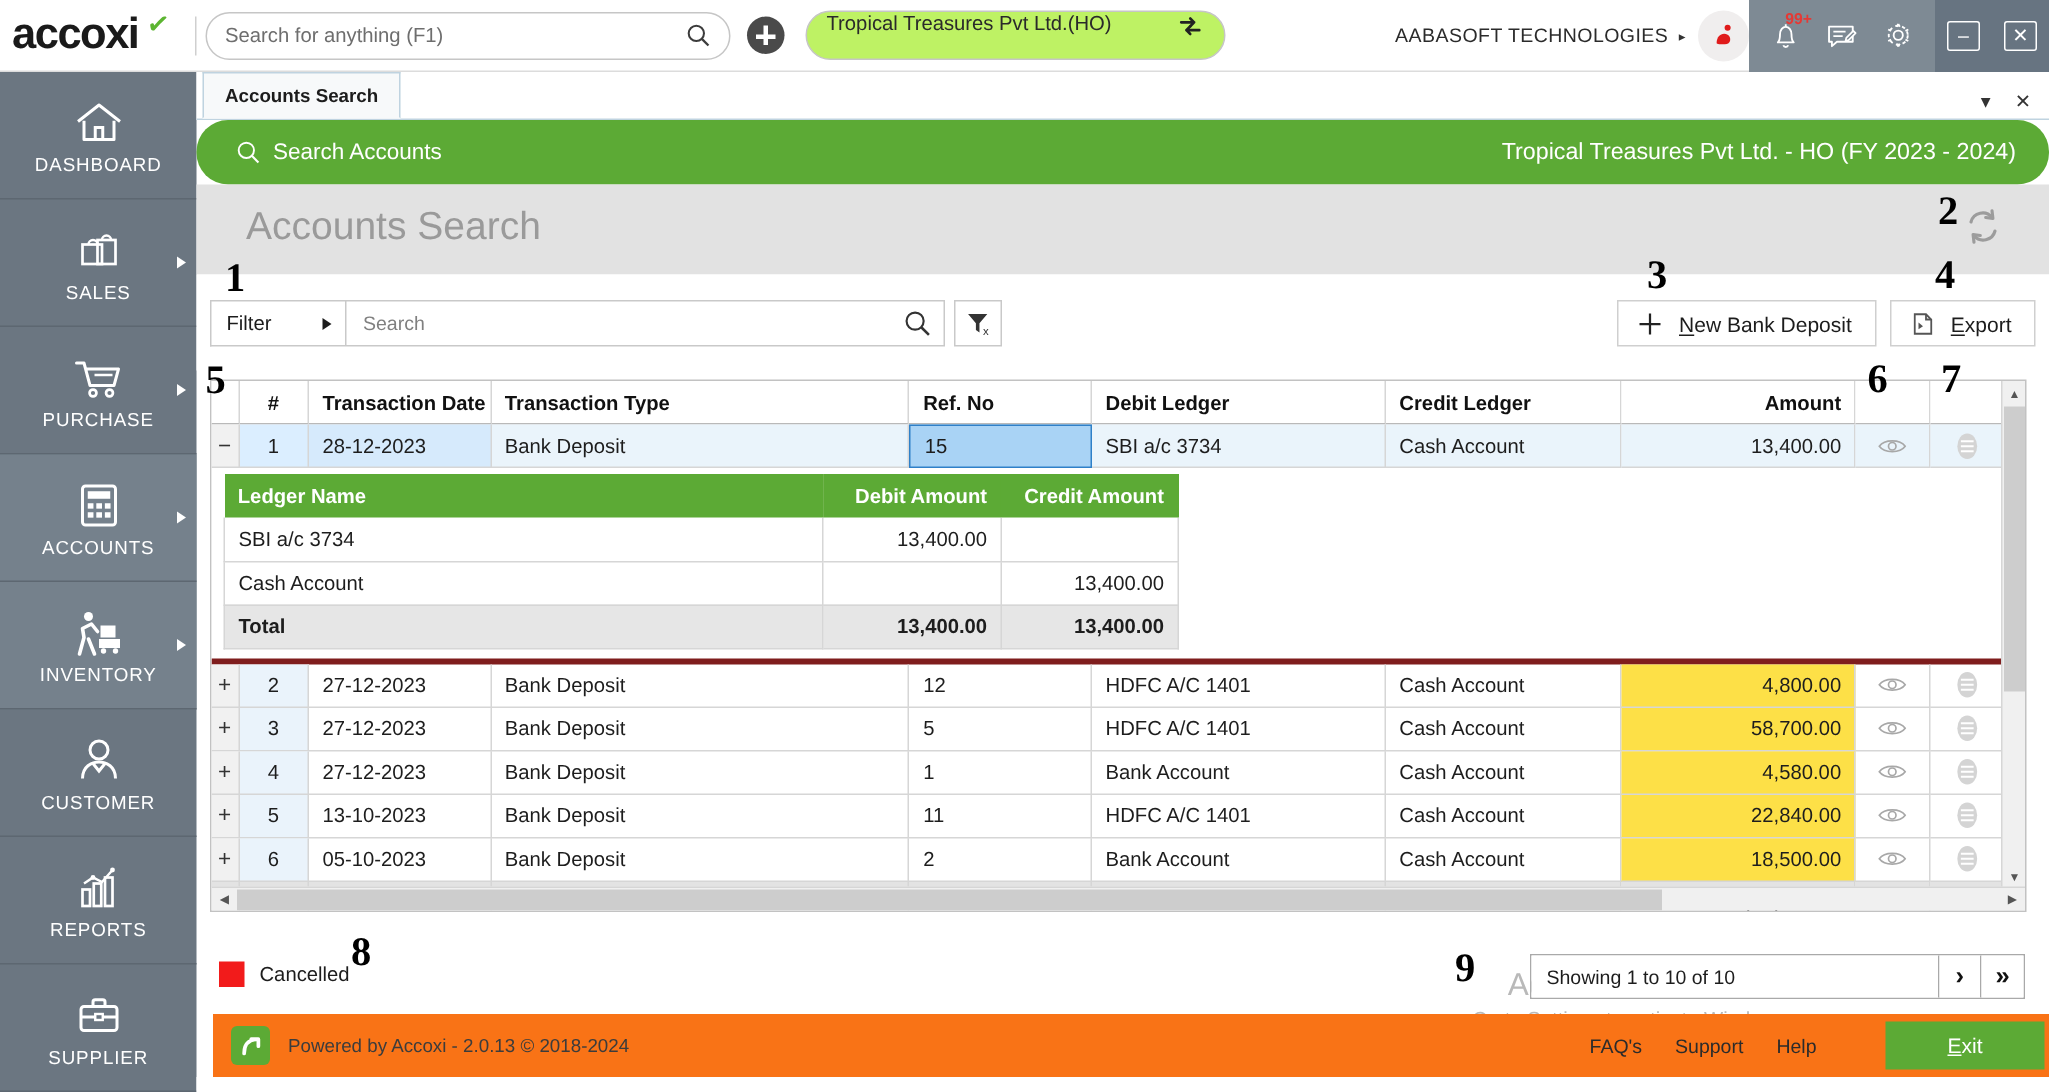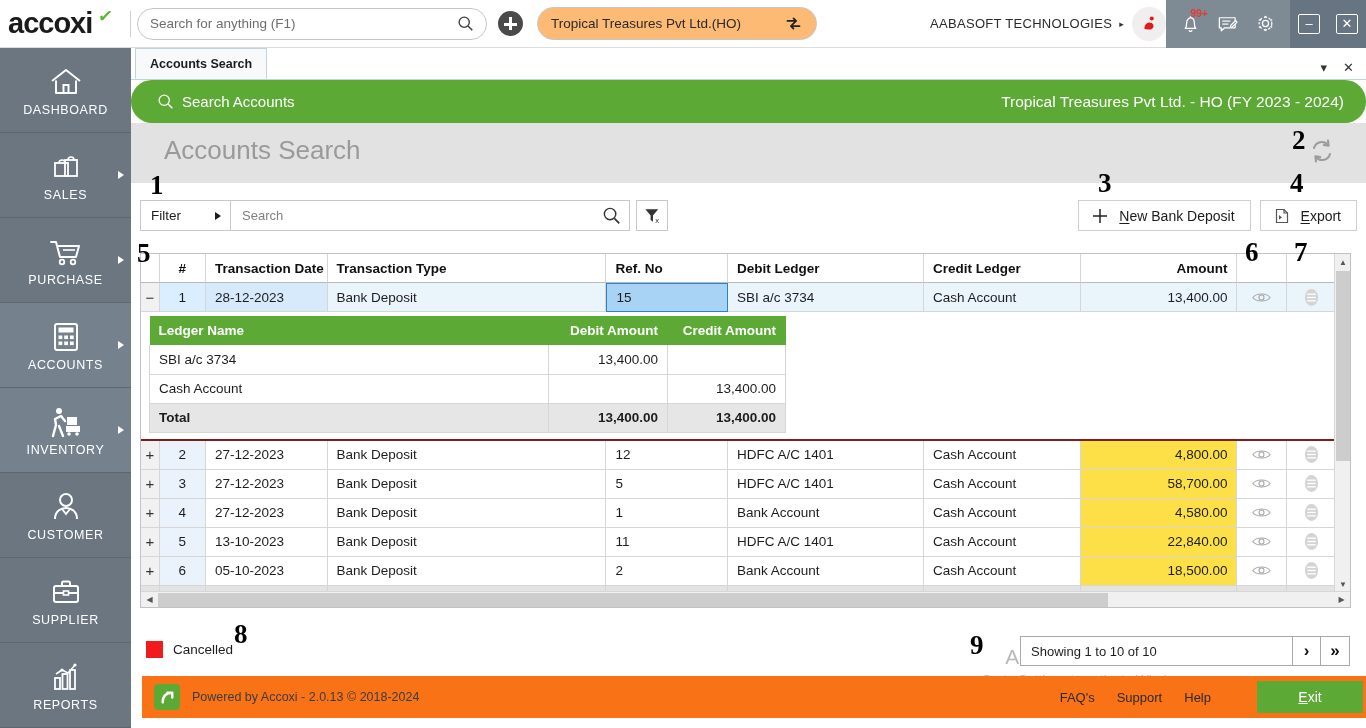--- a/index.html
+++ b/index.html
@@ -44,22 +44,22 @@
     width: 25px; height: 25px; border-radius: 50%; background: #4a4a4a;
     margin-left: 11px; position: relative; flex: none;
   }
   .plus-circle::before, .plus-circle::after {
     content: ""; position: absolute; background: #fff;
   }
   .plus-circle::before { left: 6px; top: 11.5px; width: 13px; height: 3px; }
   .plus-circle::after { top: 6px; left: 11px; width: 3px; height: 13px; }
   .company-pill {
     margin-left: 14px; width: 280px; height: 33px;
-    border: 1px solid #c6c6c6; border-radius: 17px; background: #fdba74;
-    display: flex; align-items: center; padding: 0 13px; gap: 24px;
+    border: 1px solid #c6c6c6; border-radius: 17px; background: #bef264;
+    display: flex; align-items: flex-start; padding: 0 13px; gap: 24px;
   }
   .company-pill .cname {
     flex: 1; font-size: 13.5px; color: #2a2a2a; white-space: nowrap; overflow: hidden;
   }
   .topbar-spacer { flex: 1; }
   .org {
     font-size: 13px; color: #2b2b2b; letter-spacing: .3px;
     display: flex; align-items: center; gap: 7px;
   }
   .org .caret { font-size: 9px; color: #333; }
@@ -230,21 +230,21 @@
   .datarow .c-num { background: #eaf3fb; }
   .datarow .c-amt { background: #fde047; }
   .datarow.sel .c-amt { background: #eaf4fb; }
   .totalrow { height: 25px; }
   .totalrow .gcell { background: #e3e3e3; font-weight: bold; border-bottom: none;}
   .totalrow .c-amt { font-weight: bold; }
 
   
   .detail {
     width: 1195px; background: #ffffff; padding: 4px 0 6px 8px;
-    border-bottom: 2px solid #7f1d1d;
+    border-bottom: 4px solid #7f1d1d;
   }
   .dtable { width: 637px; border-collapse: collapse; }
   .dtable th {
     background: #5caa35; color: #fff; font-size: 13.5px; font-weight: bold;
     height: 29px; padding: 0 9px; text-align: left;
     border-right: 1px solid #5caa35;
   }
   .dtable th.num, .dtable td.num { text-align: right; }
   .dtable td {
     height: 29px; padding: 0 9px; font-size: 13.5px; color: #1d1d1d;
@@ -499,41 +499,41 @@
           <path d="M4 28 C4 20 10 17 15 17 C20 17 26 20 26 28" fill="none" stroke="#fff" stroke-width="2"></path>
           <path d="M11 18 L15 23 L19 18" fill="none" stroke="#fff" stroke-width="2"></path>
         </svg>
       </span>
       <span class="nav-label">CUSTOMER</span>
     </div>
 
     <div class="nav-item">
       <span class="nav-ico">
         <svg width="32" height="30" viewBox="0 0 32 30">
-          <rect x="4" y="9" width="24" height="16" rx="2" fill="none" stroke="#fff" stroke-width="2"></rect>
-          <path d="M12 9 V6 a1.5 1.5 0 0 1 1.5-1.5 h5 A1.5 1.5 0 0 1 20 6 V9" fill="none" stroke="#fff" stroke-width="2"></path>
-          <line x1="4" y1="16" x2="28" y2="16" stroke="#fff" stroke-width="2"></line>
-          <rect x="13.5" y="14" width="5" height="4" fill="#6b7681" stroke="#fff" stroke-width="1.6"></rect>
-        </svg>
-      </span>
-      <span class="nav-label">SUPPLIER</span>
-    </div>
-
-    <div class="nav-item">
-      <span class="nav-ico">
-        <svg width="32" height="30" viewBox="0 0 32 30">
           <rect x="5" y="16" width="5" height="11" fill="none" stroke="#fff" stroke-width="1.8"></rect>
           <rect x="12.5" y="12" width="5" height="15" fill="none" stroke="#fff" stroke-width="1.8"></rect>
           <rect x="20" y="8" width="5" height="19" fill="none" stroke="#fff" stroke-width="1.8"></rect>
           <polyline points="6,12 12,8 18,11 25,3" fill="none" stroke="#fff" stroke-width="1.6"></polyline>
           <circle cx="12" cy="8" r="1.6" fill="#fff"></circle>
           <circle cx="25" cy="3" r="1.6" fill="#fff"></circle>
         </svg>
       </span>
       <span class="nav-label">REPORTS</span>
+    </div>
+
+    <div class="nav-item">
+      <span class="nav-ico">
+        <svg width="32" height="30" viewBox="0 0 32 30">
+          <rect x="4" y="9" width="24" height="16" rx="2" fill="none" stroke="#fff" stroke-width="2"></rect>
+          <path d="M12 9 V6 a1.5 1.5 0 0 1 1.5-1.5 h5 A1.5 1.5 0 0 1 20 6 V9" fill="none" stroke="#fff" stroke-width="2"></path>
+          <line x1="4" y1="16" x2="28" y2="16" stroke="#fff" stroke-width="2"></line>
+          <rect x="13.5" y="14" width="5" height="4" fill="#6b7681" stroke="#fff" stroke-width="1.6"></rect>
+        </svg>
+      </span>
+      <span class="nav-label">SUPPLIER</span>
     </div>
   </div>
 
   <div class="tabstrip">
     <div class="tab">
       <span>Accounts Search</span>
     </div>
     <div class="tab-actions">
       <span>▾</span>
       <span>✕</span>

